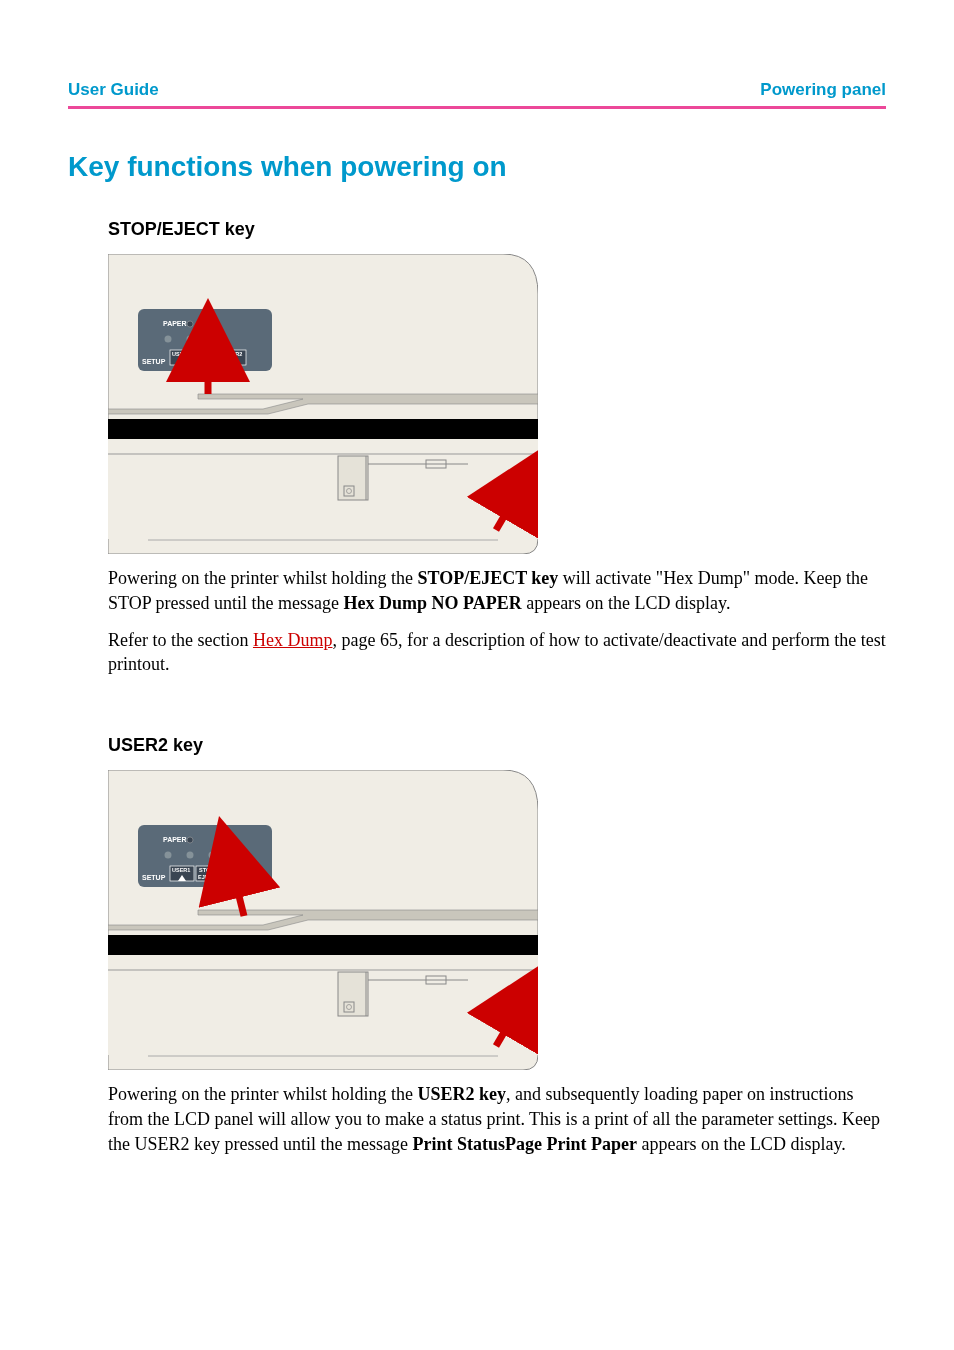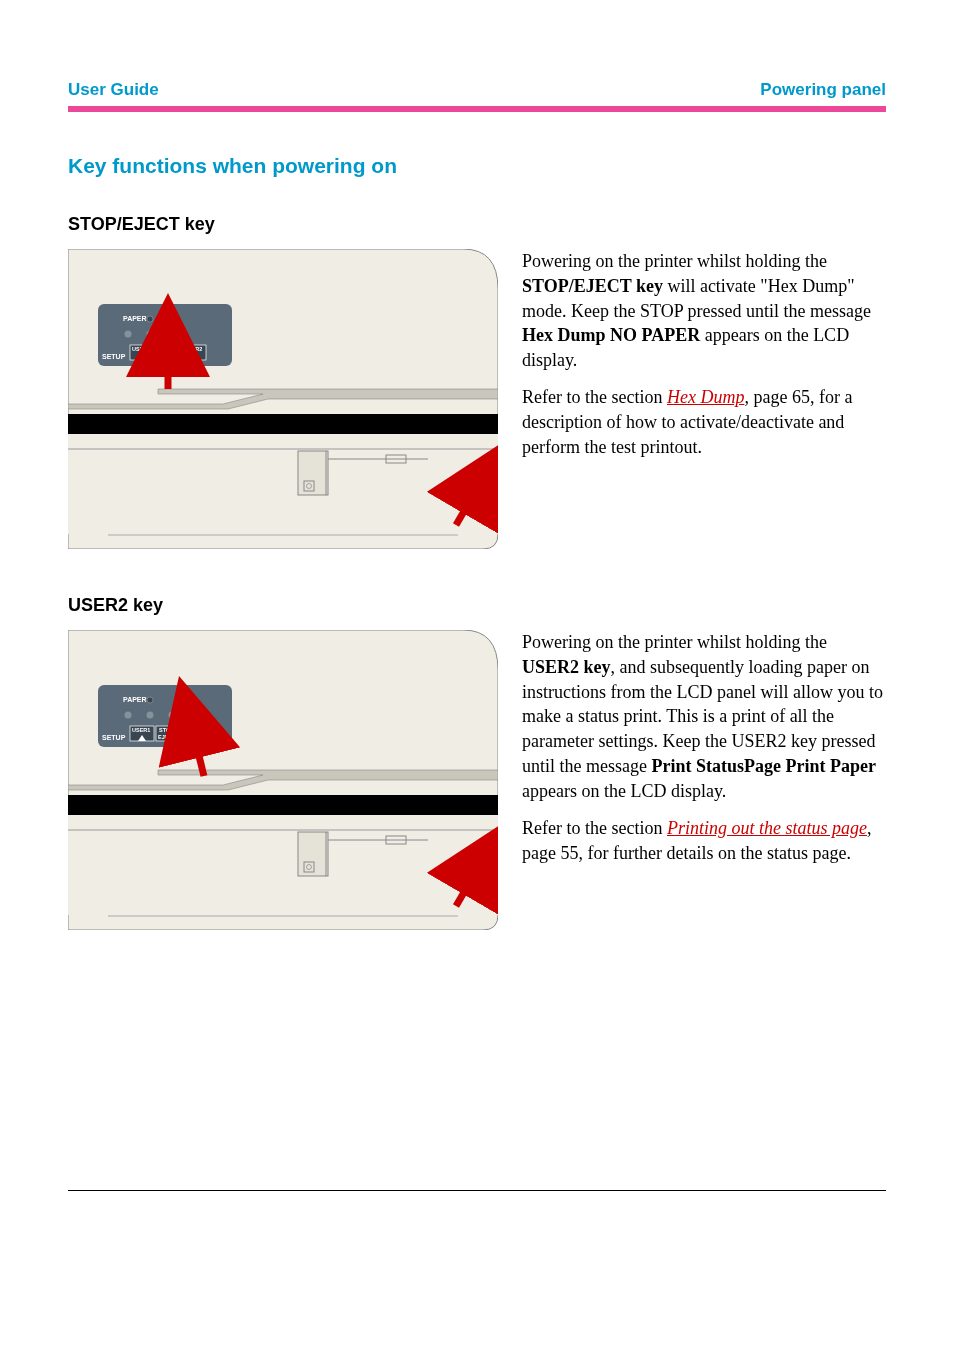--- a/index.html
+++ b/index.html
@@ -1,26 +1,26 @@
 <!DOCTYPE html>
 <html><head>
 <meta charset="utf-8">
 <style>
   * { box-sizing: border-box; margin: 0; padding: 0; }
   html, body { width: 954px; height: 1350px; background: #fff; font-family: Arial, Helvetica, sans-serif; }
   .page { padding: 80px 68px 40px 68px; }
-  .hdr { display: flex; justify-content: space-between; align-items: baseline; color: #0099cc; font-size: 17px; font-weight: bold; padding-bottom: 6px; border-bottom: 6px solid #ec4899; margin-bottom: 42px; }
-  .h1 { color: #0099cc; font-size: 21px; font-weight: bold; margin-bottom: 36px; }
+  .hdr { display: flex; justify-content: space-between; align-items: baseline; color: #0099cc; font-size: 17px; font-weight: bold; padding-bottom: 6px; border-bottom: 3px solid #ec4899; margin-bottom: 42px; }
+  .h1 { color: #0099cc; font-size: 28px; font-weight: bold; margin-bottom: 36px; }
   .h2 { color: #000; font-size: 18px; font-weight: bold; margin-bottom: 14px; }
-  .section { margin-bottom: 46px; }
-  .row { display: flex; gap: 24px; }
+  .section { margin-bottom: 46px; margin-left: 40px; }
+  .row { display: flex; gap: 12px; flex-direction: column; }
   .text-col { flex: 1; font-family: Garamond, Georgia, 'Times New Roman', serif; font-size: 18px; line-height: 1.38; color: #000; }
   .text-col p { margin-bottom: 12px; }
   .text-col b { font-weight: bold; }
-  .link { color: #cc0000; text-decoration: underline; font-style: italic; }
+  .link { color: #cc0000; text-decoration: underline; }
   .illus { width: 430px; height: 300px; position: relative; }
   .illus svg { position: absolute; inset: 0; }
   .footer-line { border-top: 1px solid #000; margin-top: 260px; }
 </style>
 </head>
 <body>
 
 <div class="page">
   <div class="hdr">
     <span>User Guide</span>
@@ -156,21 +156,18 @@
           <line x1="40" y1="286" x2="390" y2="286" stroke="#aaa"></line>
 
           <line x1="136" y1="146" x2="128" y2="114" stroke="#cc0000" stroke-width="7" marker-end="url(#arr2)"></line>
           <line x1="388" y1="276" x2="402" y2="252" stroke="#cc0000" stroke-width="7" marker-end="url(#arr2)"></line>
         </svg>
       </div>
       <div class="text-col">
         <p>
           <span>Powering on the printer whilst holding the </span><b>USER2 key</b><span>, and subsequently loading paper on instructions from the LCD panel will allow you to make a status print.  This is a print of all the parameter settings. Keep the USER2 key pressed until the message </span><b>Print StatusPage Print Paper</b><span> appears on the LCD display.</span>
         </p>
-        <p>
-          <span>Refer to the section </span><a class="link">Printing out the status page</a><span>, page 55, for further details on the status page.</span>
-        </p>
       </div>
     </div>
   </div>
 
   <div class="footer-line"></div>
 </div>
 
 </body></html>

